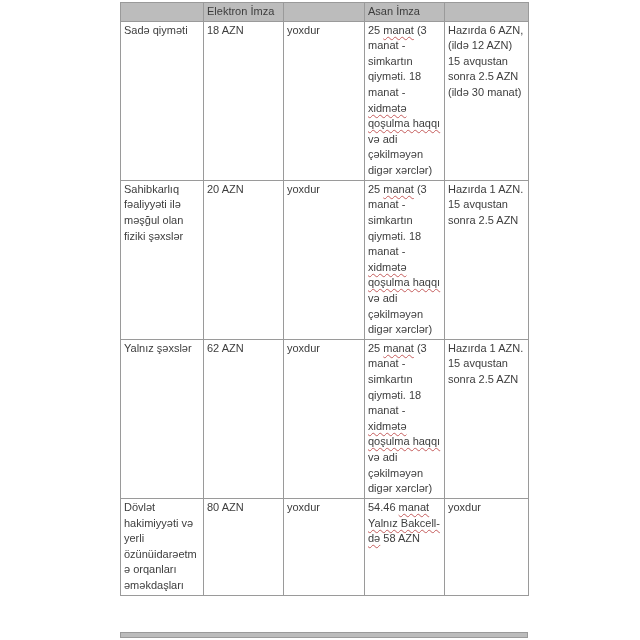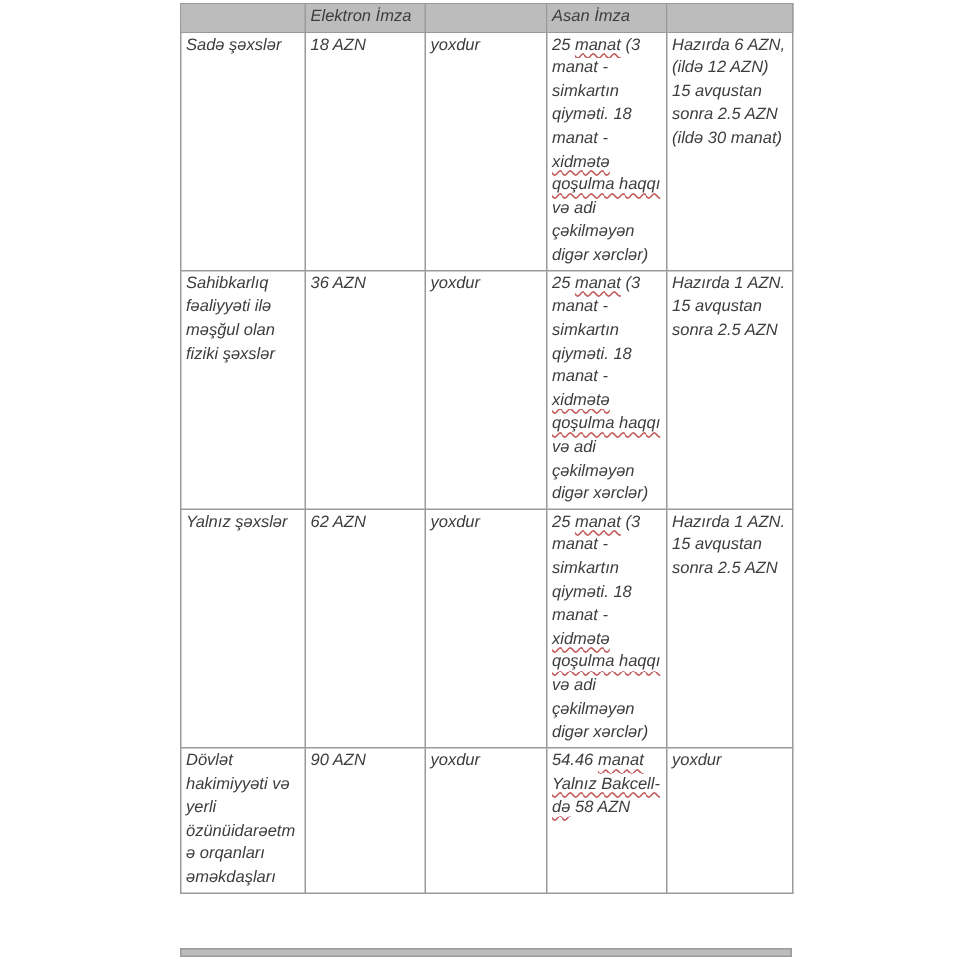--- a/index.html
+++ b/index.html
@@ -9,21 +9,20 @@
   }
   .page {
     position: relative;
     width: 556px;
     height: 640px;
     background: #ffffff;
     font-family: "Liberation Sans", sans-serif;
     font-size: 11px;
     color: #3d3d3d;
     overflow: hidden;
-    font-style: italic;
   }
   table.pricing {
     position: absolute;
     left: 120px;
     top: 2px;
     border-collapse: collapse;
     table-layout: fixed;
     width: 408px;
   }
   table.pricing col.c1 { width: 83px; }
@@ -85,43 +84,43 @@
       <tr class="hdr1">
           <th></th>
           <th>Elektron İmza</th>
           <th></th>
           <th>Asan İmza</th>
           <th></th>
         </tr>
     </thead>
     <tbody>
         <tr class="r1">
-          <td><span>Sadə şəxslər</span></td>
+          <td><span>Sadə qiyməti</span></td>
           <td><span>18 AZN</span></td>
           <td><span>yoxdur</span></td>
           <td><span>25 </span><span class="wavy">manat</span><span> (3 manat - simkartın qiyməti. 18 manat - </span><span class="wavy">xidmətə</span><span> </span><span class="wavy">qoşulma haqqı</span><span> və adi çəkilməyən digər xərclər)</span></td>
           <td><span>Hazırda 6 AZN, (ildə 12 AZN) 15 avqustan sonra 2.5 AZN (ildə 30 manat)</span></td>
         </tr>
         <tr class="r2">
           <td><span>Sahibkarlıq fəaliyyəti ilə məşğul olan fiziki şəxslər</span></td>
-          <td><span>36 AZN</span></td>
+          <td><span>20 AZN</span></td>
           <td><span>yoxdur</span></td>
           <td><span>25 </span><span class="wavy">manat</span><span> (3 manat - simkartın qiyməti. 18 manat - </span><span class="wavy">xidmətə</span><span> </span><span class="wavy">qoşulma haqqı</span><span> və adi çəkilməyən digər xərclər)</span></td>
           <td><span>Hazırda 1 AZN. 15 avqustan sonra 2.5 AZN</span></td>
         </tr>
         <tr class="r3">
           <td><span>Yalnız şəxslər</span></td>
           <td><span>62 AZN</span></td>
           <td><span>yoxdur</span></td>
           <td><span>25 </span><span class="wavy">manat</span><span> (3 manat - simkartın qiyməti. 18 manat - </span><span class="wavy">xidmətə</span><span> </span><span class="wavy">qoşulma haqqı</span><span> və adi çəkilməyən digər xərclər)</span></td>
           <td><span>Hazırda 1 AZN. 15 avqustan sonra 2.5 AZN</span></td>
         </tr>
         <tr class="r4">
           <td><span>Dövlət hakimiyyəti və yerli özünüidarəetmə orqanları əməkdaşları</span></td>
-          <td><span>90 AZN</span></td>
+          <td><span>80 AZN</span></td>
           <td><span>yoxdur</span></td>
           <td><span>54.46 </span><span class="wavy">manat</span><span> </span><span class="wavy">Yalnız Bakcell-də</span><span> 58  AZN</span></td>
           <td><span>yoxdur</span></td>
         </tr>
       </tbody>
   </table>
   <div class="bottom-strip"></div>
 </div>
 
 </body></html>

